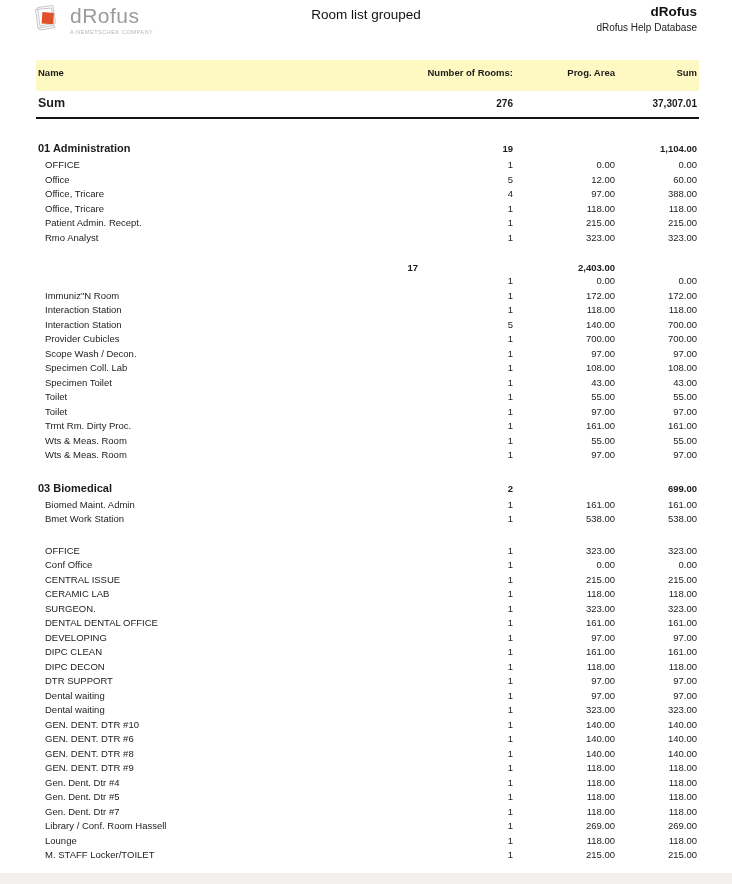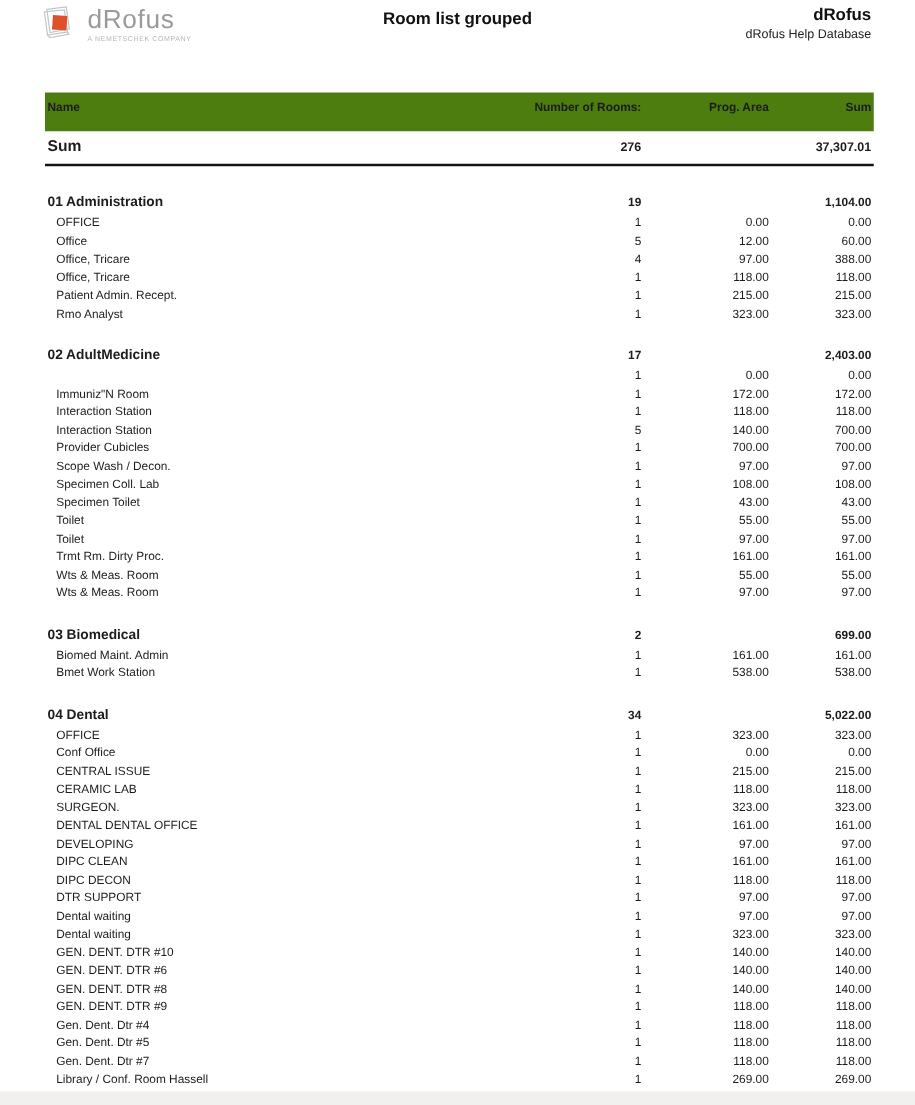--- a/index.html
+++ b/index.html
@@ -12,33 +12,33 @@
     overflow:hidden;
   }
 
   
   .rpt-header { position:relative; height:52px; }
   .logo { position:absolute; left:32px; top:3px; display:flex; align-items:flex-start; gap:6px; }
   .logo-mark { width:32px; height:32px; }
   .logo-text { padding-top:2px; }
   .logo-brand { font-size:21px; line-height:22px; font-weight:400; color:#9a9a9a; letter-spacing:.5px; }
   .logo-tagline { font-size:5.6px; letter-spacing:.5px; color:#b9b6b3; margin-top:2px; }
-  .rpt-title { position:absolute; left:0; right:0; top:7px; text-align:center; font-size:13.5px; font-weight:700; color:#111; }
+  .rpt-title { position:absolute; left:0; right:0; top:7px; text-align:center; font-size:13.5px; font-weight:400; color:#111; }
   .rpt-right { position:absolute; right:35px; top:4px; text-align:right; }
   .rpt-right-title { font-size:13.5px; font-weight:700; color:#111; }
   .rpt-right-sub { font-size:10px; color:#222; margin-top:3px; }
 
   
   .tbl { margin:0 33px 0 36px; }
   .grid { display:grid; grid-template-columns:1fr 95px 102px 82px; }
   .num { text-align:right; }
 
   .thead {
-    background:#4d7c0f;
-    margin-top:22px;
+    background:#fef9c3;
+    margin-top:8px;
     padding:6px 2px 5px 2px;
     min-height:31px;
     box-sizing:border-box;
     font-size:9.5px; font-weight:700; color:#1c1c1c;
   }
   .thead .c { line-height:13px; }
 
   .total-row {
     padding:5px 2px 7px 2px;
     border-bottom:2px solid #141414;
@@ -144,21 +144,20 @@
         </div>
         <div class="grid row">
           <div class="r-name">Rmo Analyst</div>
           <div class="num">1</div>
           <div class="num">323.00</div>
           <div class="num">323.00</div>
         </div>
       </section>
       <section class="group">
         <div class="grid ghead">
-          <div class="g-name">02 AdultMedicine</div>
           <div class="g-num num">17</div>
           <div class="g-num num"></div>
           <div class="g-num num">2,403.00</div>
         </div>
         <div class="grid row">
           <div class="r-name"></div>
           <div class="num">1</div>
           <div class="num">0.00</div>
           <div class="num">0.00</div>
         </div>
@@ -249,26 +248,20 @@
           <div class="num">161.00</div>
         </div>
         <div class="grid row">
           <div class="r-name">Bmet Work Station</div>
           <div class="num">1</div>
           <div class="num">538.00</div>
           <div class="num">538.00</div>
         </div>
       </section>
       <section class="group">
-        <div class="grid ghead">
-          <div class="g-name">04 Dental</div>
-          <div class="g-num num">34</div>
-          <div class="g-num num"></div>
-          <div class="g-num num">5,022.00</div>
-        </div>
         <div class="grid row">
           <div class="r-name">OFFICE</div>
           <div class="num">1</div>
           <div class="num">323.00</div>
           <div class="num">323.00</div>
         </div>
         <div class="grid row">
           <div class="r-name">Conf Office</div>
           <div class="num">1</div>
           <div class="num">0.00</div>

